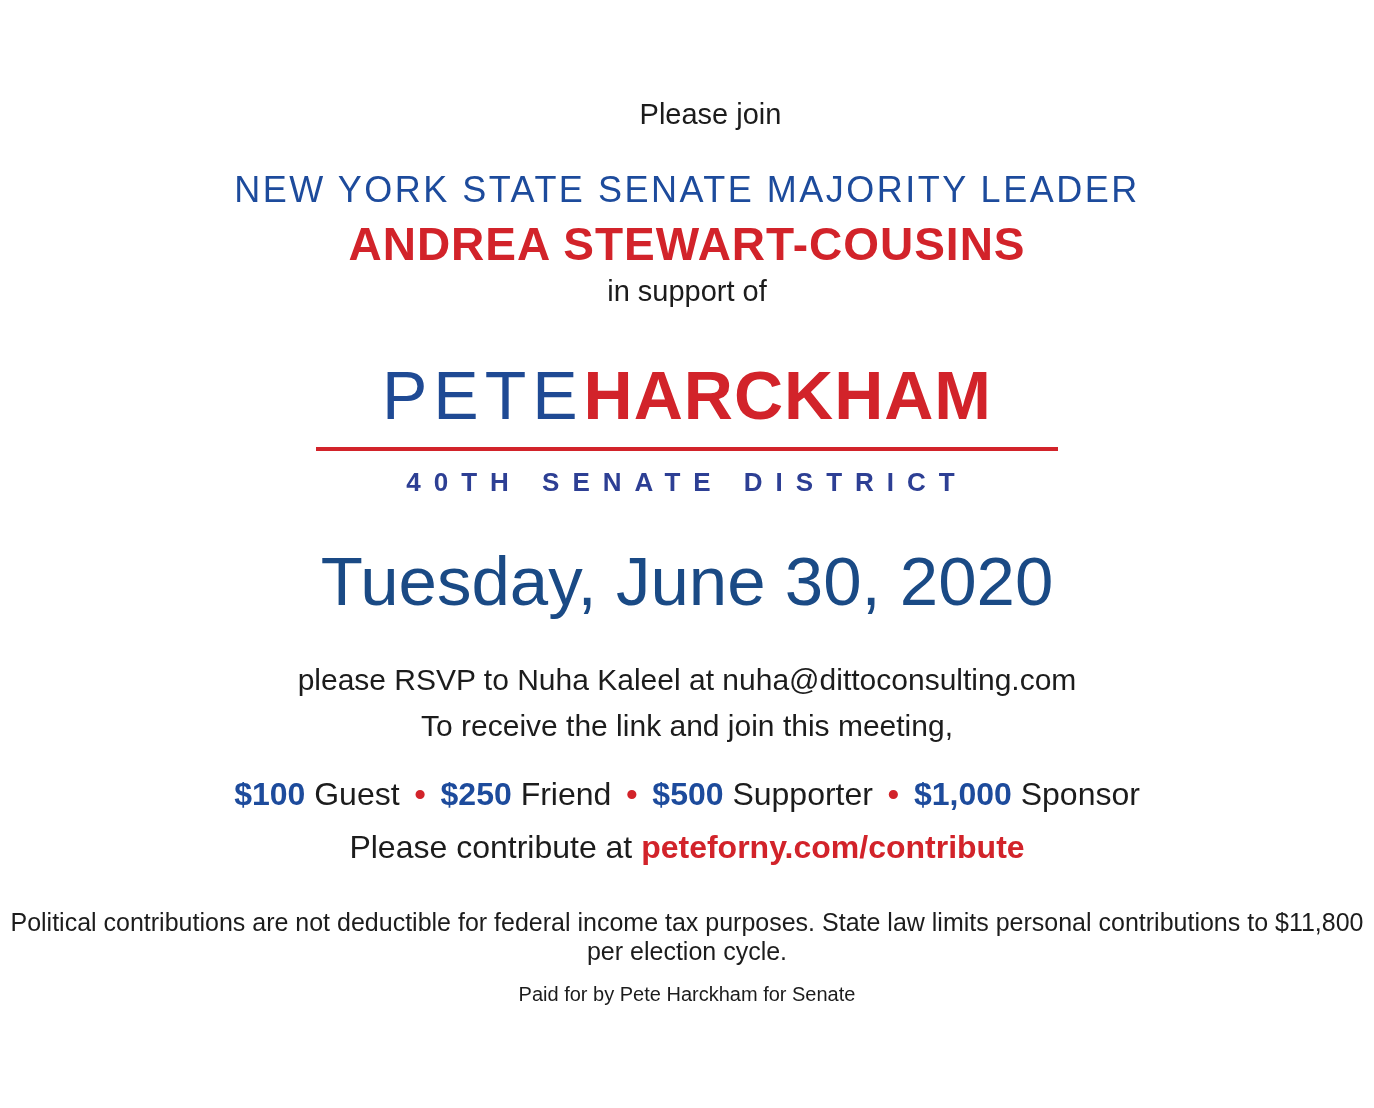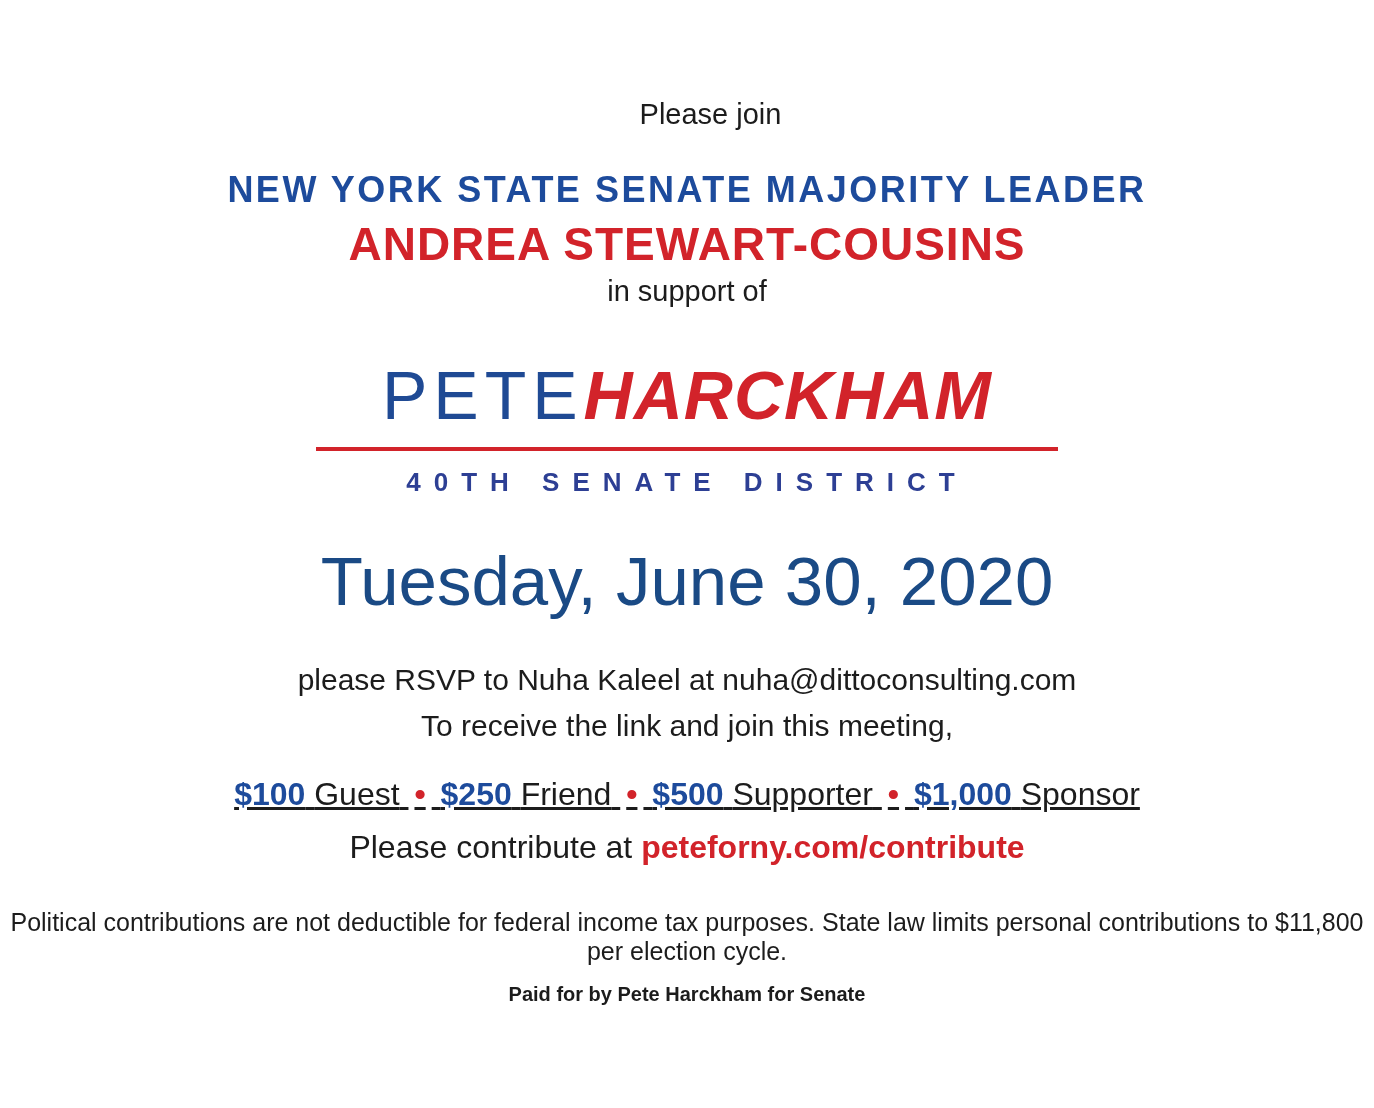--- a/index.html
+++ b/index.html
@@ -27,21 +27,21 @@
     text-align: center;
   }
   .intro {
     font-size: 29px;
     color: var(--ink);
     margin-left: 47px;
   }
   .host-title {
     margin-top: 38px;
     font-size: 36px;
-    font-weight: 700;
+    font-weight: 400;
     letter-spacing: 2.5px;
     color: var(--blue);
   }
   .host-name {
     margin-top: 6px;
     font-size: 46px;
     font-weight: 800;
     letter-spacing: 1px;
     color: var(--red);
   }
@@ -64,21 +64,20 @@
   }
   .logo .name .first {
     font-weight: 500;
     letter-spacing: 6px;
     color: var(--logo-blue);
   }
   .logo .name .last {
     font-weight: 800;
     letter-spacing: 1px;
     color: var(--red);
-    font-style: italic;
   }
   .logo .rule {
     width: 742px;
     height: 4px;
     margin: 14px auto 0;
     background: var(--red);
   }
   .logo .district {
     margin-top: 16px;
     font-size: 26px;
@@ -101,21 +100,20 @@
   .rsvp {
     margin-top: 36px;
     font-size: 30px;
     line-height: 1.55;
     color: var(--ink);
   }
   .rsvp .email { color: var(--ink); cursor: pointer; }
   .tiers {
     margin-top: 26px;
     font-size: 32px;
-    text-decoration: underline;
   }
   .tiers .amt {
     font-weight: 800;
     color: var(--blue);
   }
   .tiers .lbl { color: var(--ink); }
   .tiers .dot {
     color: var(--red);
     font-weight: 800;
     padding: 0 6px;
@@ -132,21 +130,20 @@
   }
   .disclaimer {
     margin-top: 42px;
     font-size: 25px;
     color: var(--ink);
   }
   .paidfor {
     margin-top: 17px;
     font-size: 20px;
     color: var(--ink);
-    font-weight: bold;
   }
 </style>
 </head>
 <body>
 
 <div class="flyer">
 
   <p class="intro">Please join</p>
 
   <div>

